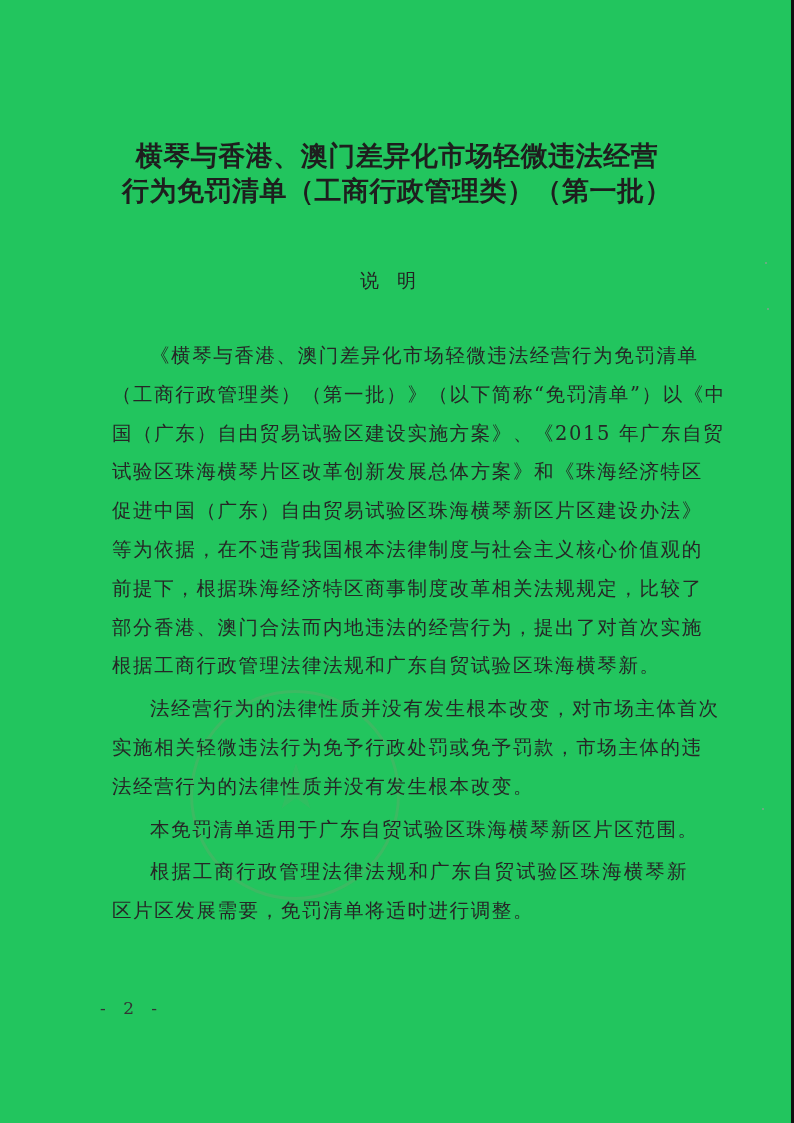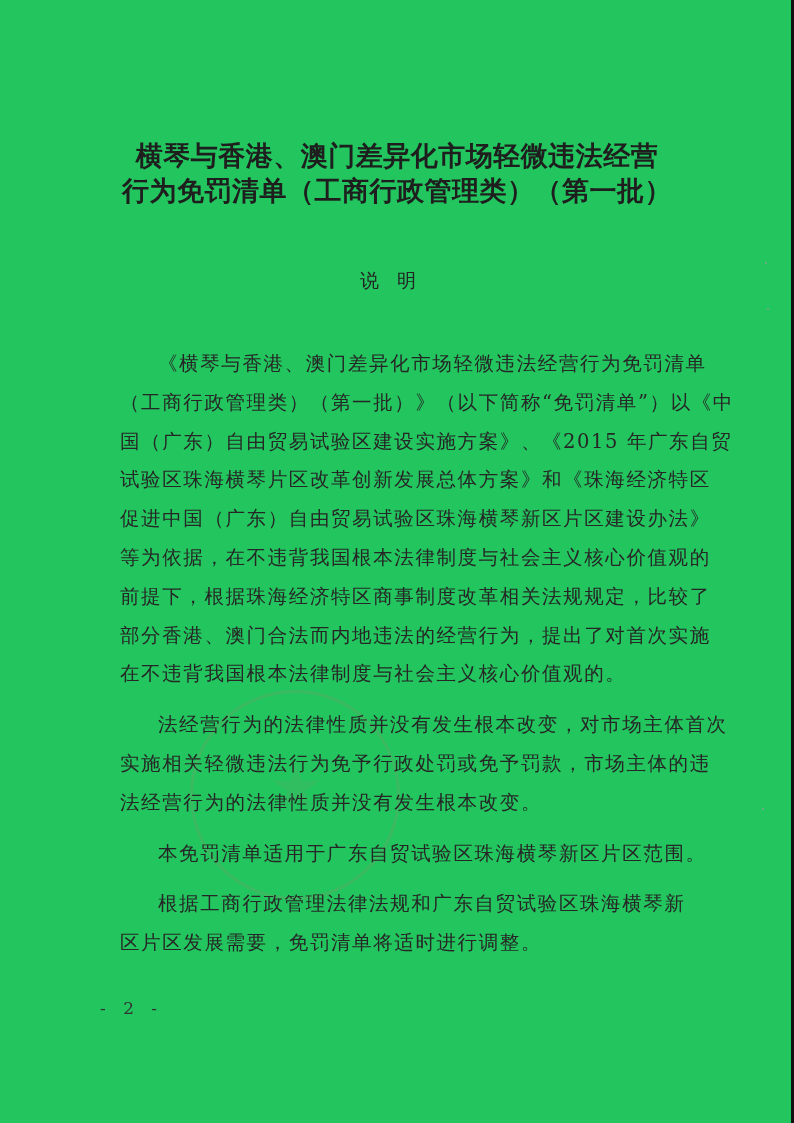--- a/index.html
+++ b/index.html
@@ -73,21 +73,21 @@
       color: #222;
       font-family: "DejaVu Sans", "Liberation Sans", sans-serif;
     }
     .body-text {
       position: absolute;
       left: 108px;
       top: 333px;
       width: 584px;
     }
     .para {
-      margin: 12px;
+      margin: 4px;
       font-size: 19.5px;
       line-height: 38.8px;
       letter-spacing: 1.6px;
       text-align: justify;
       color: #262626;
     }
     .para .ln {
       display: block;
       white-space: nowrap;
       text-align-last: justify;
@@ -134,21 +134,21 @@
   <div class="body-text">
     <p class="para">
       <span class="ln indent">《横琴与香港、澳门差异化市场轻微违法经营行为免罚清单</span>
       <span class="ln">（工商行政管理类）（第一批）》（以下简称“免罚清单”）以《中</span>
       <span class="ln">国（广东）自由贸易试验区建设实施方案》、《2015 年广东自贸</span>
       <span class="ln">试验区珠海横琴片区改革创新发展总体方案》和《珠海经济特区</span>
       <span class="ln">促进中国（广东）自由贸易试验区珠海横琴新区片区建设办法》</span>
       <span class="ln">等为依据，在不违背我国根本法律制度与社会主义核心价值观的</span>
       <span class="ln">前提下，根据珠海经济特区商事制度改革相关法规规定，比较了</span>
       <span class="ln">部分香港、澳门合法而内地违法的经营行为，提出了对首次实施</span>
-      <span class="ln last">在不违背我国根本法律制度与社会主义核心价值观的。</span>
+      <span class="ln last">根据工商行政管理法律法规和广东自贸试验区珠海横琴新。</span>
     </p>
     <p class="para">
       <span class="ln indent">法经营行为的法律性质并没有发生根本改变，对市场主体首次</span>
       <span class="ln">实施相关轻微违法行为免予行政处罚或免予罚款，市场主体的违</span>
       <span class="ln last">法经营行为的法律性质并没有发生根本改变。</span>
     </p>
     <p class="para">
       <span class="ln indent last">本免罚清单适用于广东自贸试验区珠海横琴新区片区范围。</span>
     </p>
     <p class="para">

